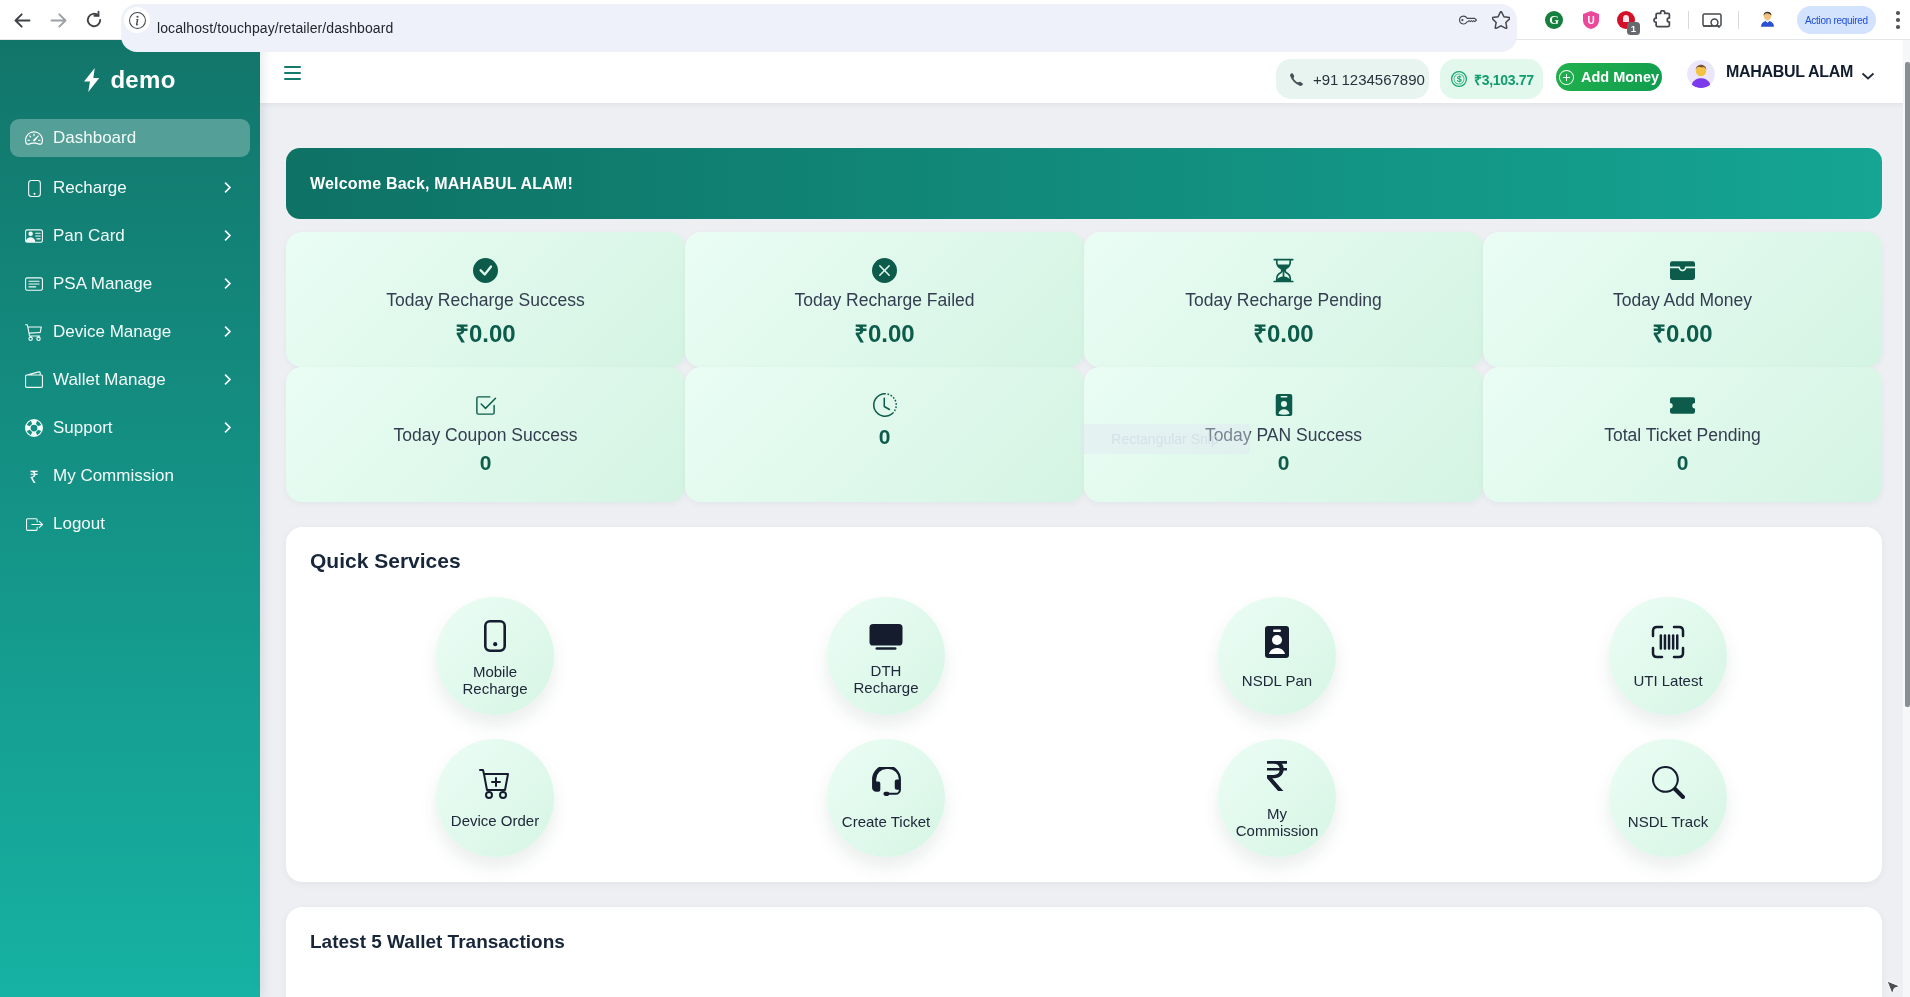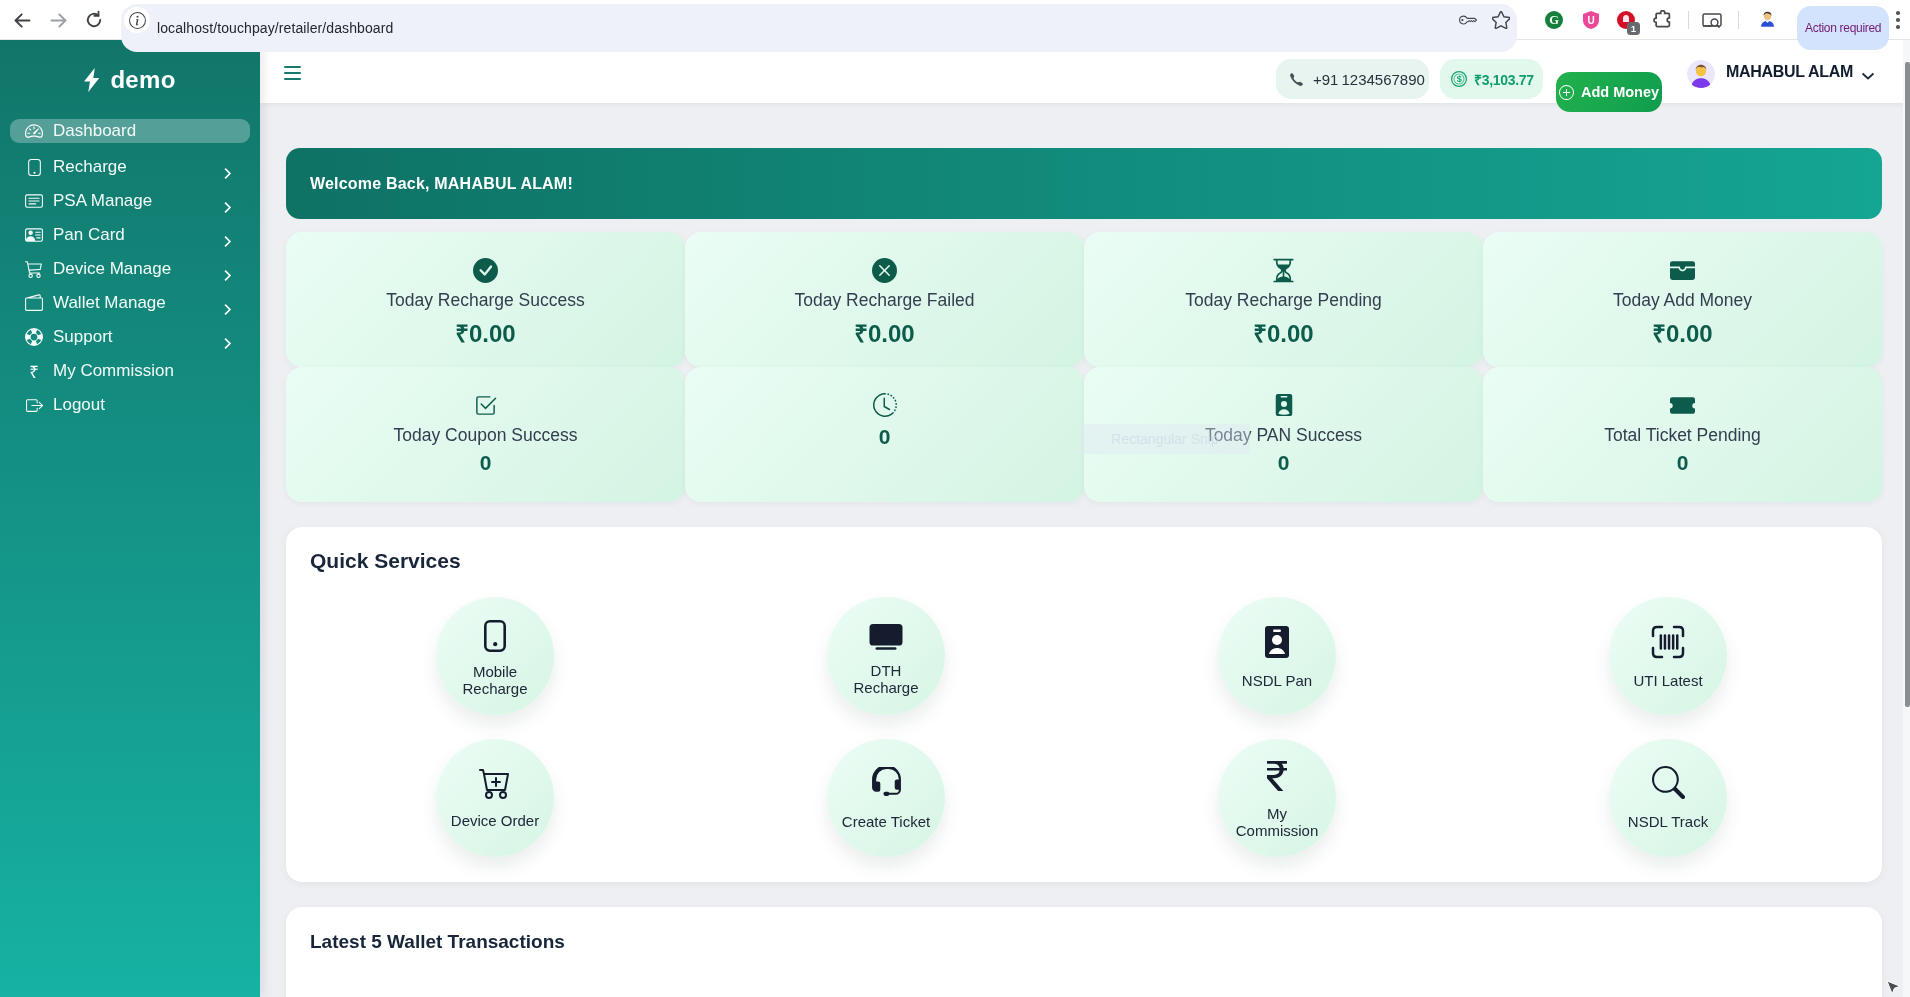--- a/index.html
+++ b/index.html
@@ -9,43 +9,43 @@
 
 .chrome { position:absolute; top:0; left:0; width:1910px; height:40px; background:#fff; border-bottom:1px solid #e3e5e8; z-index:50; }
 .navbtn { position:absolute; top:3px; width:34px; height:34px; display:flex; align-items:center; justify-content:center; }
 .urlbar { position:absolute; left:121px; top:4px; width:1396px; height:48px; background:#eef1f9; border-radius:16px; display:flex; align-items:center; }
 .infocirc { position:absolute; left:3px; top:3px; width:26px; height:26px; border-radius:50%; background:#fff; display:flex; align-items:center; justify-content:center; }
 .urltext { position:absolute; left:36px; top:50%; transform:translateY(-50%); font-size:14px; color:#23272c; letter-spacing:0.1px; }
 .keyic { position:absolute; right:40px; top:7px; }
 .staric { position:absolute; right:7px; top:7px; }
 .extic { position:absolute; top:10px; }
 .chromesep { position:absolute; top:11px; width:1px; height:18px; background:#d8dade; }
-.chip { position:absolute; left:1797px; top:6px; height:44px; background:#d3e3fd; border-radius:14px; display:flex; align-items:center; padding:0 8px; font-size:12px; letter-spacing:-0.3px; color:#701a75; white-space:nowrap; }
+.chip { position:absolute; left:1797px; top:6px; height:28px; background:#d3e3fd; border-radius:14px; display:flex; align-items:center; padding:0 8px; font-size:10px; letter-spacing:-0.3px; color:#1d4ed8; white-space:nowrap; }
 .dots3 { position:absolute; left:1896px; top:11px; width:3.6px; }
 .dots3 i { display:block; width:3.6px; height:3.6px; border-radius:50%; background:#54585c; margin-bottom:3.4px; }
 
 
 .sidebar { position:absolute; top:40px; left:0; width:260px; height:957px; background:linear-gradient(180deg,#12756a 0%,#16b2a3 100%); z-index:10; box-shadow:3px 0 10px rgba(10,40,35,.10); }
 .logo { height:79px; display:flex; align-items:center; justify-content:center; gap:9px; color:#fff; }
 .logo .txt { font-size:24px; font-weight:bold; letter-spacing:0.3px; }
 .nav { padding:0 10px; }
-.nav-item { position:relative; height:24px; margin-bottom:10px; border-radius:9px; display:flex; align-items:center; padding-left:15px; color:#f3fbf9; font-size:17px; }
+.nav-item { position:relative; height:38px; margin-bottom:10px; border-radius:9px; display:flex; align-items:center; padding-left:15px; color:#f3fbf9; font-size:17px; }
 .nav-item.active { background:rgba(255,255,255,0.28); }
 .nav-item .nic { width:18px; height:18px; margin-right:10px; display:flex; align-items:center; justify-content:center; }
 .nav-item .chev { position:absolute; right:16px; top:12px; }
 
 
 .main { position:absolute; top:40px; left:260px; width:1650px; height:957px; background:#edeff3; }
 .topbar { position:absolute; top:0; left:0; width:1650px; height:63px; background:#fff; box-shadow:0 2px 5px rgba(16,24,40,.05); }
 .burger { position:absolute; left:24px; top:26px; }
 .burger i { display:block; width:17px; height:2.4px; background:#17796d; border-radius:2px; margin-bottom:3.6px; }
 .pill { position:absolute; top:19px; white-space:nowrap; height:40px; border-radius:15px; display:flex; align-items:center; }
 .pill-phone { left:1016px; width:153px; background:#e7f4f0; color:#29323c; font-size:15px; font-weight:500; padding-left:13px; gap:9px; }
 .pill-bal { left:1180px; width:103px; background:#e2f8ec; color:#0f9e6e; font-size:14px; letter-spacing:-0.3px; font-weight:bold; padding-left:11px; gap:7px; }
-.btn-add { position:absolute; left:1296px; top:32px; white-space:nowrap; width:106px; height:40px; border-radius:14px; background:linear-gradient(120deg,#22b14c,#0f9d4f); color:#fff; font-size:14.5px; font-weight:bold; display:flex; align-items:center; justify-content:center; gap:7px; }
+.btn-add { position:absolute; left:1296px; top:23px; white-space:nowrap; width:106px; height:28px; border-radius:14px; background:linear-gradient(120deg,#22b14c,#0f9d4f); color:#fff; font-size:14.5px; font-weight:bold; display:flex; align-items:center; justify-content:center; gap:7px; }
 .avatar { position:absolute; left:1427px; top:20px; width:28px; height:28px; border-radius:50%; overflow:hidden; }
 .uname { position:absolute; left:1466px; top:23px; font-size:16px; font-weight:bold; color:#111c2d; letter-spacing:-0.3px; white-space:nowrap; }
 .uchev { position:absolute; left:1600px; top:28px; }
 
 .content { position:absolute; top:63px; left:0; width:1650px; height:894px; padding:45px 28px 0 26px; }
 
 .banner { height:71px; border-radius:14px; background:linear-gradient(90deg,#0e7265 0%,#15a593 100%); display:flex; align-items:center; padding-left:24px; margin-bottom:13px; }
 .banner span { color:#fff; font-size:16px; font-weight:bold; letter-spacing:0.2px; }
 
 .stats { display:grid; grid-template-columns:repeat(4,1fr); margin-bottom:25px; }
@@ -184,39 +184,39 @@
       Recharge
       <span class="chev">
           <svg width="13" height="13" viewBox="0 0 16 16" fill="none" stroke="#fff" stroke-width="2">
             <path d="m5 2 6 6-6 6"></path>
           </svg>
         </span>
     </div>
     <div class="nav-item">
       <span class="nic">
           <svg width="18" height="18" viewBox="0 0 16 16" fill="#f3fbf9">
+            <path d="M5 8a2 2 0 1 0 0-4 2 2 0 0 0 0 4m4-2.5a.5.5 0 0 1 .5-.5h4a.5.5 0 0 1 0 1h-4a.5.5 0 0 1-.5-.5M9 8a.5.5 0 0 1 .5-.5h4a.5.5 0 0 1 0 1h-4A.5.5 0 0 1 9 8m1 2.5a.5.5 0 0 1 .5-.5h3a.5.5 0 0 1 0 1h-3a.5.5 0 0 1-.5-.5"></path>
+            <path d="M2 2a2 2 0 0 0-2 2v8a2 2 0 0 0 2 2h12a2 2 0 0 0 2-2V4a2 2 0 0 0-2-2zM1 4a1 1 0 0 1 1-1h12a1 1 0 0 1 1 1v8a1 1 0 0 1-1 1H8.96q.04-.245.04-.5C9 10.567 7.21 9 5 9c-2.086 0-3.8 1.398-3.984 3.181A1 1 0 0 1 1 12z"></path>
+          </svg>
+        </span>
+      Pan Card
+      <span class="chev">
+          <svg width="13" height="13" viewBox="0 0 16 16" fill="none" stroke="#fff" stroke-width="2">
+            <path d="m5 2 6 6-6 6"></path>
+          </svg>
+        </span>
+    </div>
+    <div class="nav-item">
+      <span class="nic">
+          <svg width="18" height="18" viewBox="0 0 16 16" fill="#f3fbf9">
             <path d="M14 3a1 1 0 0 1 1 1v8a1 1 0 0 1-1 1H2a1 1 0 0 1-1-1V4a1 1 0 0 1 1-1zM2 2a2 2 0 0 0-2 2v8a2 2 0 0 0 2 2h12a2 2 0 0 0 2-2V4a2 2 0 0 0-2-2z"></path>
             <path d="M3 5.5a.5.5 0 0 1 .5-.5h9a.5.5 0 0 1 0 1h-9a.5.5 0 0 1-.5-.5M3 8a.5.5 0 0 1 .5-.5h9a.5.5 0 0 1 0 1h-9A.5.5 0 0 1 3 8m0 2.5a.5.5 0 0 1 .5-.5h6a.5.5 0 0 1 0 1h-6a.5.5 0 0 1-.5-.5"></path>
           </svg>
         </span>
       PSA Manage
-      <span class="chev">
-          <svg width="13" height="13" viewBox="0 0 16 16" fill="none" stroke="#fff" stroke-width="2">
-            <path d="m5 2 6 6-6 6"></path>
-          </svg>
-        </span>
-    </div>
-    <div class="nav-item">
-      <span class="nic">
-          <svg width="18" height="18" viewBox="0 0 16 16" fill="#f3fbf9">
-            <path d="M5 8a2 2 0 1 0 0-4 2 2 0 0 0 0 4m4-2.5a.5.5 0 0 1 .5-.5h4a.5.5 0 0 1 0 1h-4a.5.5 0 0 1-.5-.5M9 8a.5.5 0 0 1 .5-.5h4a.5.5 0 0 1 0 1h-4A.5.5 0 0 1 9 8m1 2.5a.5.5 0 0 1 .5-.5h3a.5.5 0 0 1 0 1h-3a.5.5 0 0 1-.5-.5"></path>
-            <path d="M2 2a2 2 0 0 0-2 2v8a2 2 0 0 0 2 2h12a2 2 0 0 0 2-2V4a2 2 0 0 0-2-2zM1 4a1 1 0 0 1 1-1h12a1 1 0 0 1 1 1v8a1 1 0 0 1-1 1H8.96q.04-.245.04-.5C9 10.567 7.21 9 5 9c-2.086 0-3.8 1.398-3.984 3.181A1 1 0 0 1 1 12z"></path>
-          </svg>
-        </span>
-      Pan Card
       <span class="chev">
           <svg width="13" height="13" viewBox="0 0 16 16" fill="none" stroke="#fff" stroke-width="2">
             <path d="m5 2 6 6-6 6"></path>
           </svg>
         </span>
     </div>
     <div class="nav-item">
       <span class="nic">
           <svg width="18" height="18" viewBox="0 0 16 16" fill="#f3fbf9">
             <path d="M0 1.5A.5.5 0 0 1 .5 1H2a.5.5 0 0 1 .485.379L2.89 3H14.5a.5.5 0 0 1 .49.598l-1 5a.5.5 0 0 1-.465.401l-9.397.472L4.415 11H13a.5.5 0 0 1 0 1H4a.5.5 0 0 1-.491-.408L2.01 3.607 1.61 2H.5a.5.5 0 0 1-.5-.5M3.102 4l.84 4.479 9.144-.459L13.89 4zM5 12a2 2 0 1 0 0 4 2 2 0 0 0 0-4m7 0a2 2 0 1 0 0 4 2 2 0 0 0 0-4m-7 1a1 1 0 1 1 0 2 1 1 0 0 1 0-2m7 0a1 1 0 1 1 0 2 1 1 0 0 1 0-2"></path>

